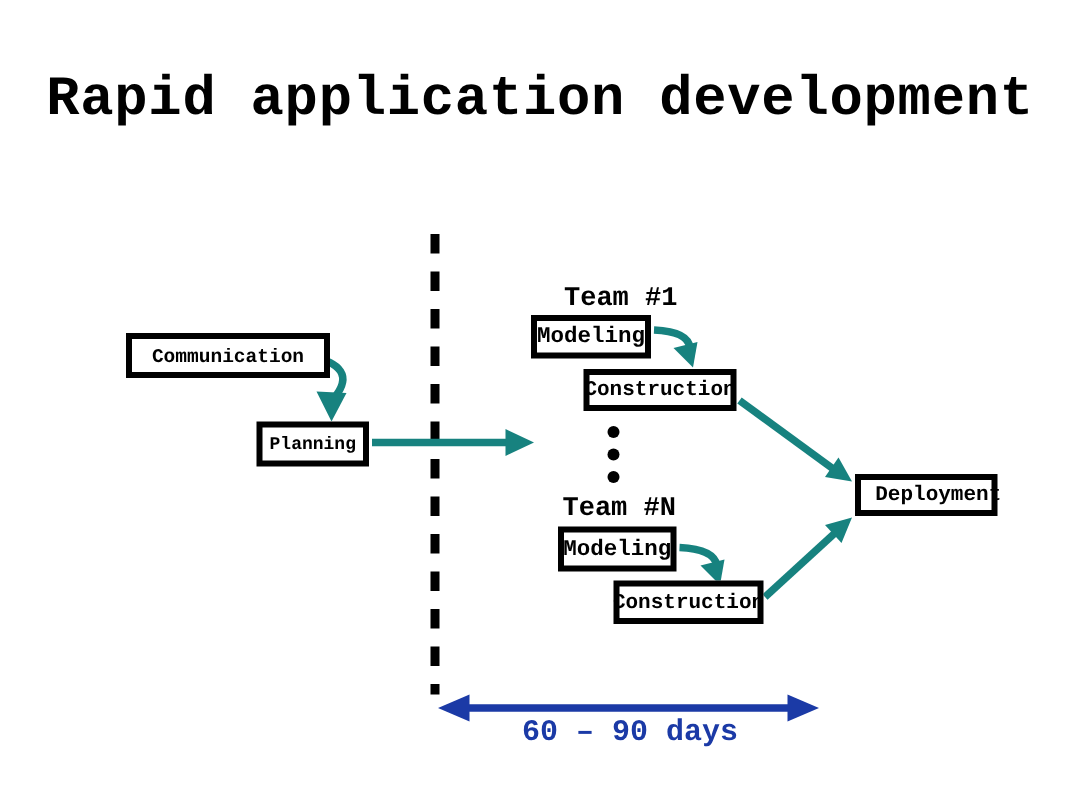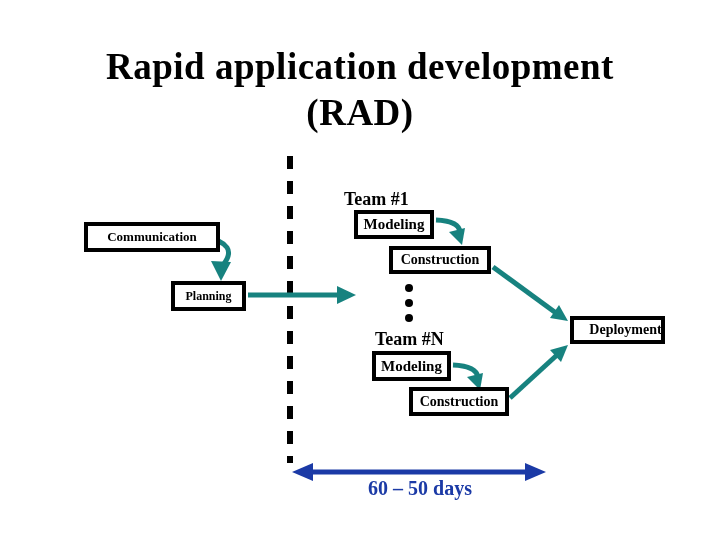--- a/index.html
+++ b/index.html
@@ -9,21 +9,21 @@
     --bg: #FFFFFF;
   }
   * { margin: 0; padding: 0; box-sizing: border-box; }
   html, body { background: #fff; }
   .slide {
     position: relative;
     width: 720px;
     height: 540px;
     background: var(--bg);
     overflow: hidden;
-    font-family: Liberation Serif, serif;
+    font-family: Liberation Mono, monospace;
   }
   .title {
     position: absolute;
     top: 44px;
     left: 0;
     width: 720px;
     text-align: center;
     font-weight: bold;
     font-size: 37px;
     line-height: 46px;
@@ -92,21 +92,20 @@
     white-space: nowrap;
   }
 </style>
 </head>
 <body>
 
 <div class="slide">
 
   <div class="title">
     <div>Rapid application development</div>
-    <div>(RAD)</div>
   </div>
 
   <svg class="arrows" viewBox="0 0 720 540" xmlns="http://www.w3.org/2000/svg">
 
     <line class="dash-line" x1="290" y1="156" x2="290" y2="463"></line>
 
     <g>
       <path class="teal-stroke" d="M 205 237 Q 240 244 223 265"></path>
       <polygon class="teal-fill" points="221,281 211,261 231,262"></polygon>
     </g>
@@ -136,21 +135,21 @@
       <polygon class="teal-fill" points="568,345 561,362 550,350"></polygon>
     </g>
 
     <g>
       <line class="blue-stroke" x1="310" y1="472" x2="528" y2="472"></line>
       <polygon class="blue-fill" points="292,472 313,463 313,481"></polygon>
       <polygon class="blue-fill" points="546,472 525,463 525,481"></polygon>
     </g>
   </svg>
 
-  <div class="team-label" style="left:344px; top:189px;text-align:center;">Team #1</div>
+  <div class="team-label" style="left:376px; top:189px;text-align:center;">Team #1</div>
 
   <div class="box" id="box-communication">Communication</div>
 
   <div class="box" id="box-modeling-1">Modeling</div>
 
   <div class="box" id="box-construction-1">Construction</div>
 
   <div class="box" id="box-planning">Planning</div>
 
   <div class="dots">
@@ -160,15 +159,15 @@
     </div>
 
   <div class="team-label" style="left:375px; top:329px;">Team #N</div>
 
   <div class="box" id="box-modeling-n">Modeling</div>
 
   <div class="box" id="box-construction-n">Construction</div>
 
   <div class="box" id="box-deployment">Deployment</div>
 
-  <div class="timeline-label">60 – 50 days</div>
+  <div class="timeline-label">60 – 90 days</div>
 
 </div>
 
 </body></html>

